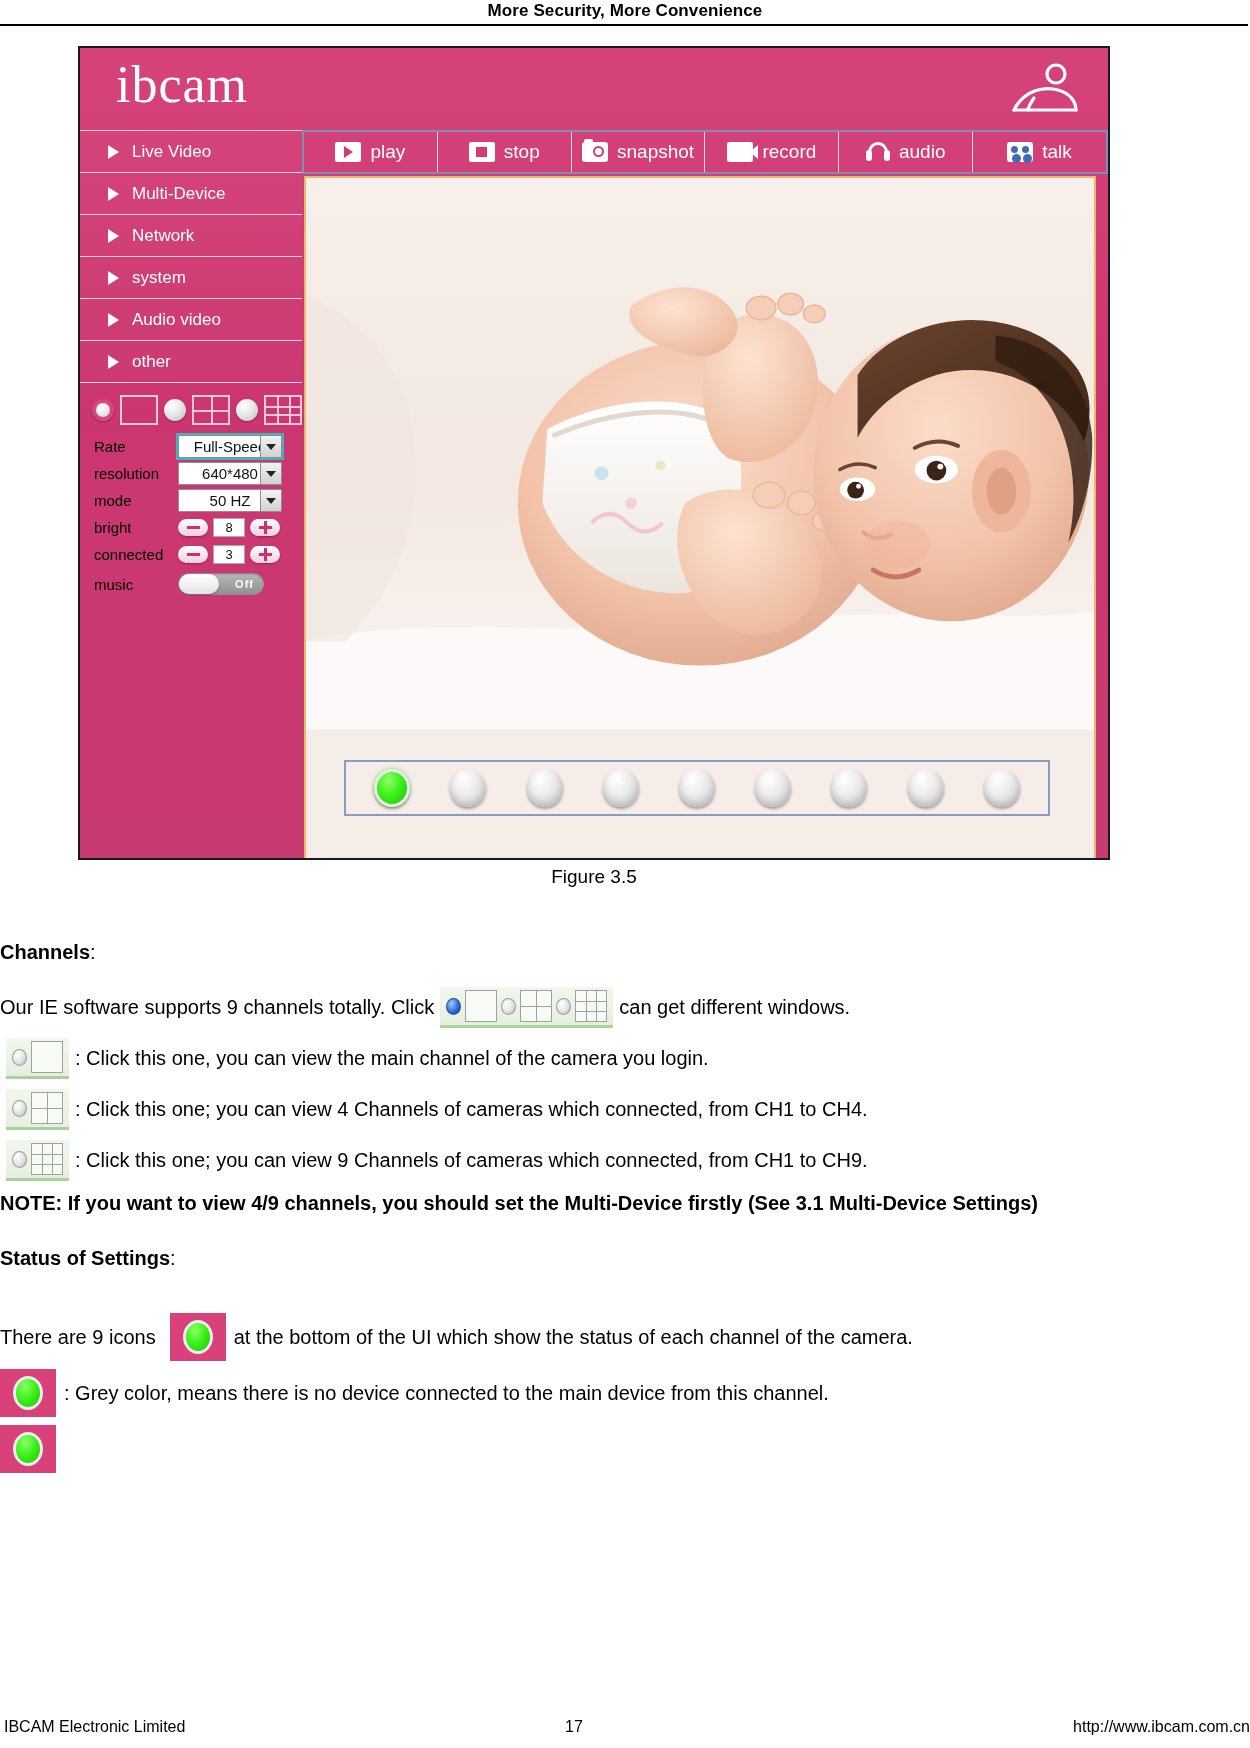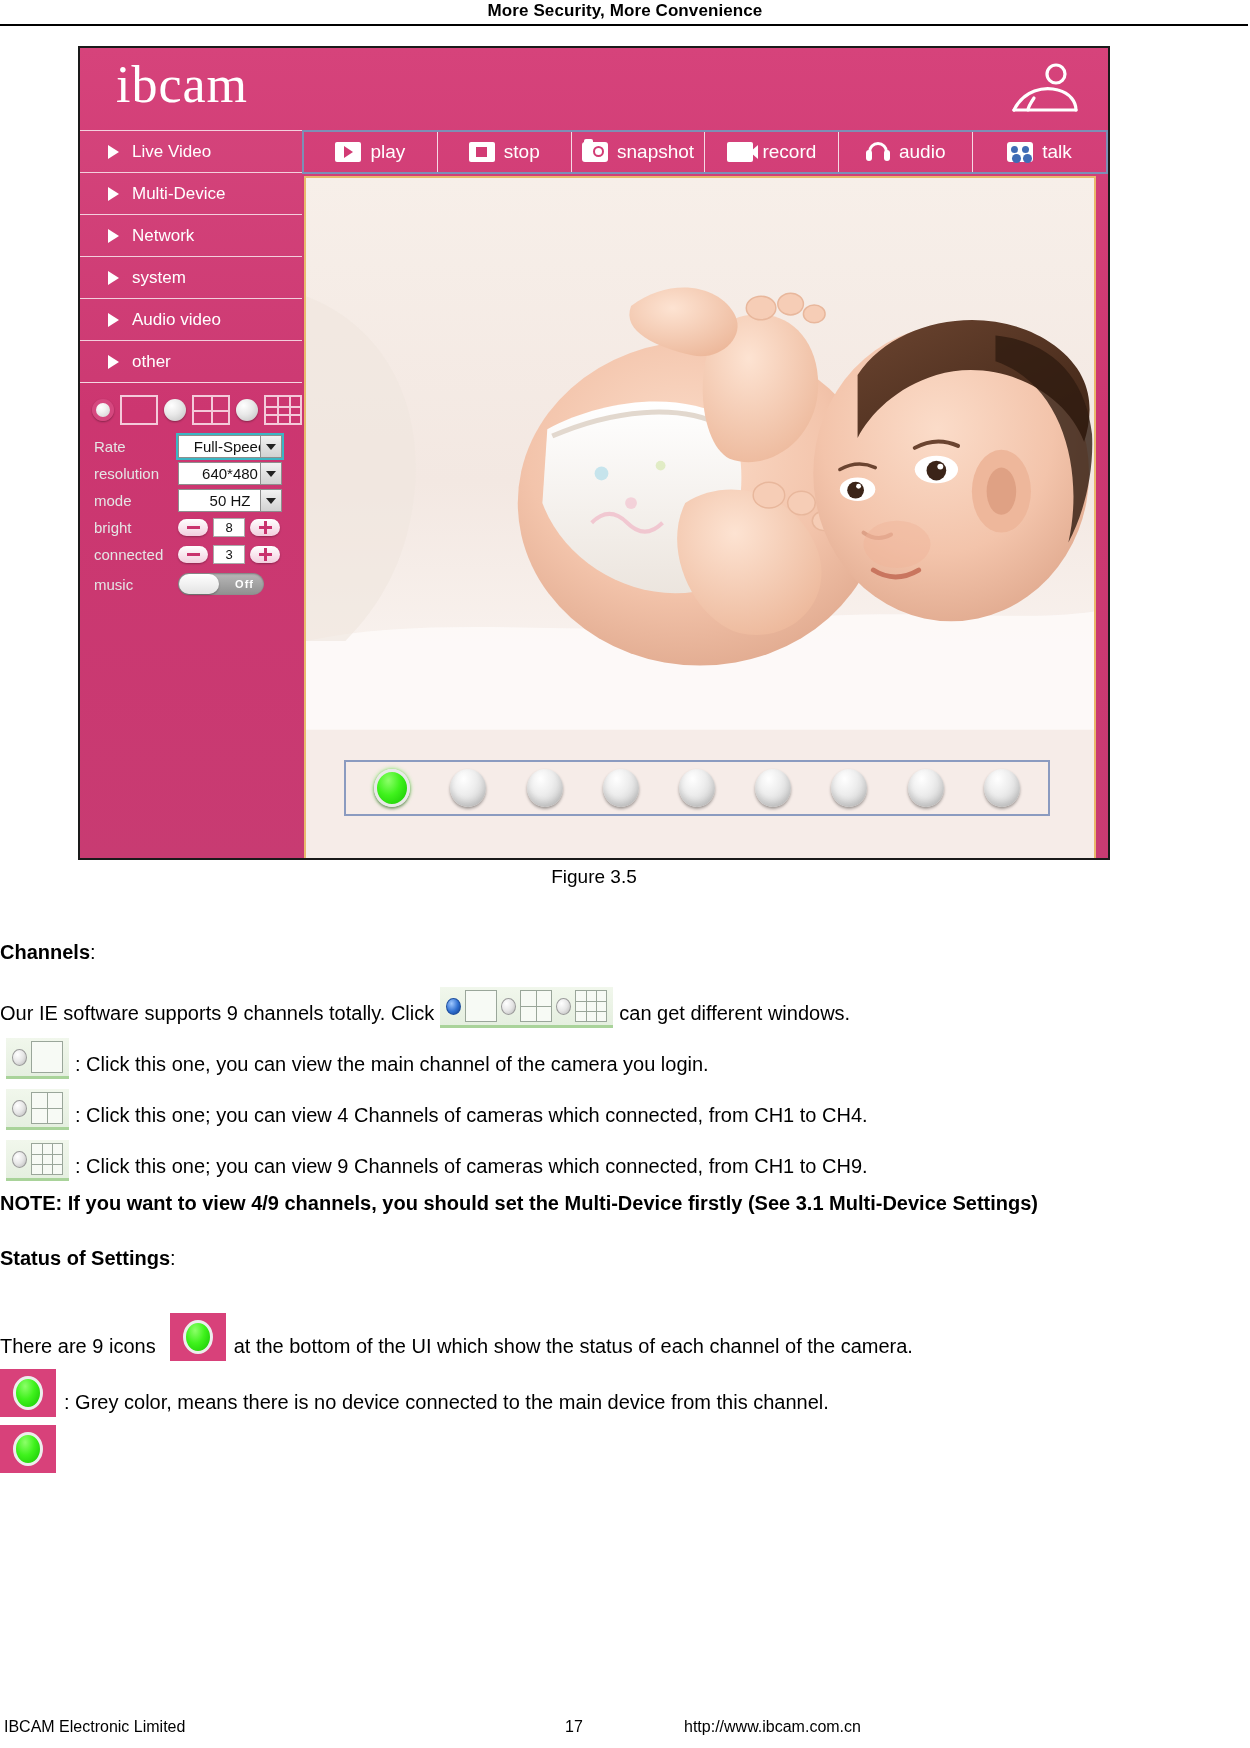--- a/index.html
+++ b/index.html
@@ -168,21 +168,21 @@
     top: 386px;
     width: 206px;
   }
   .set-row {
     display: flex;
     align-items: center;
     height: 25px;
     margin-bottom: 2px;
   }
   .set-label {
-    color: #e5e5e5;
+    color: #000000;
     font-size: 15px;
     width: 84px;
     flex: none;
     white-space: nowrap;
   }
   .select-box {
     position: relative;
     width: 104px;
     height: 23px;
     background: #ffffff;
@@ -448,21 +448,21 @@
     font-size: 20px;
     line-height: 29px;
     margin: 0;
     padding: 0;
   }
   .gap { height: 24px; }
   .bold { font-weight: bold; }
 
   .row-inline {
     display: flex;
-    align-items: flex-end;
+    align-items: center;
     flex-wrap: wrap;
   }
 
   
   .ic-strip {
     display: inline-flex;
     align-items: center;
     gap: 4px;
     background: linear-gradient(#f1f7ec,#e5efe0);
     border-bottom: 3px solid #a9d39a;
@@ -520,21 +520,21 @@
     position: absolute;
     left: 0;
     bottom: 12px;
     width: 1250px;
     display: flex;
     align-items: center;
     font-size: 16px;
   }
   .footer .f-left { width: 460px; padding-left: 4px; }
   .footer .f-mid { width: 220px; text-align: center; }
-  .footer .f-right { flex: 1; }
+  .footer .f-right { flex: 1; text-align: right; }
 </style>
 </head>
 <body>
 
 <div class="page-header">
   <div class="htext">More Security, More Convenience</div>
 </div>
 <div class="header-rule"></div>
 
 <div class="shot">

